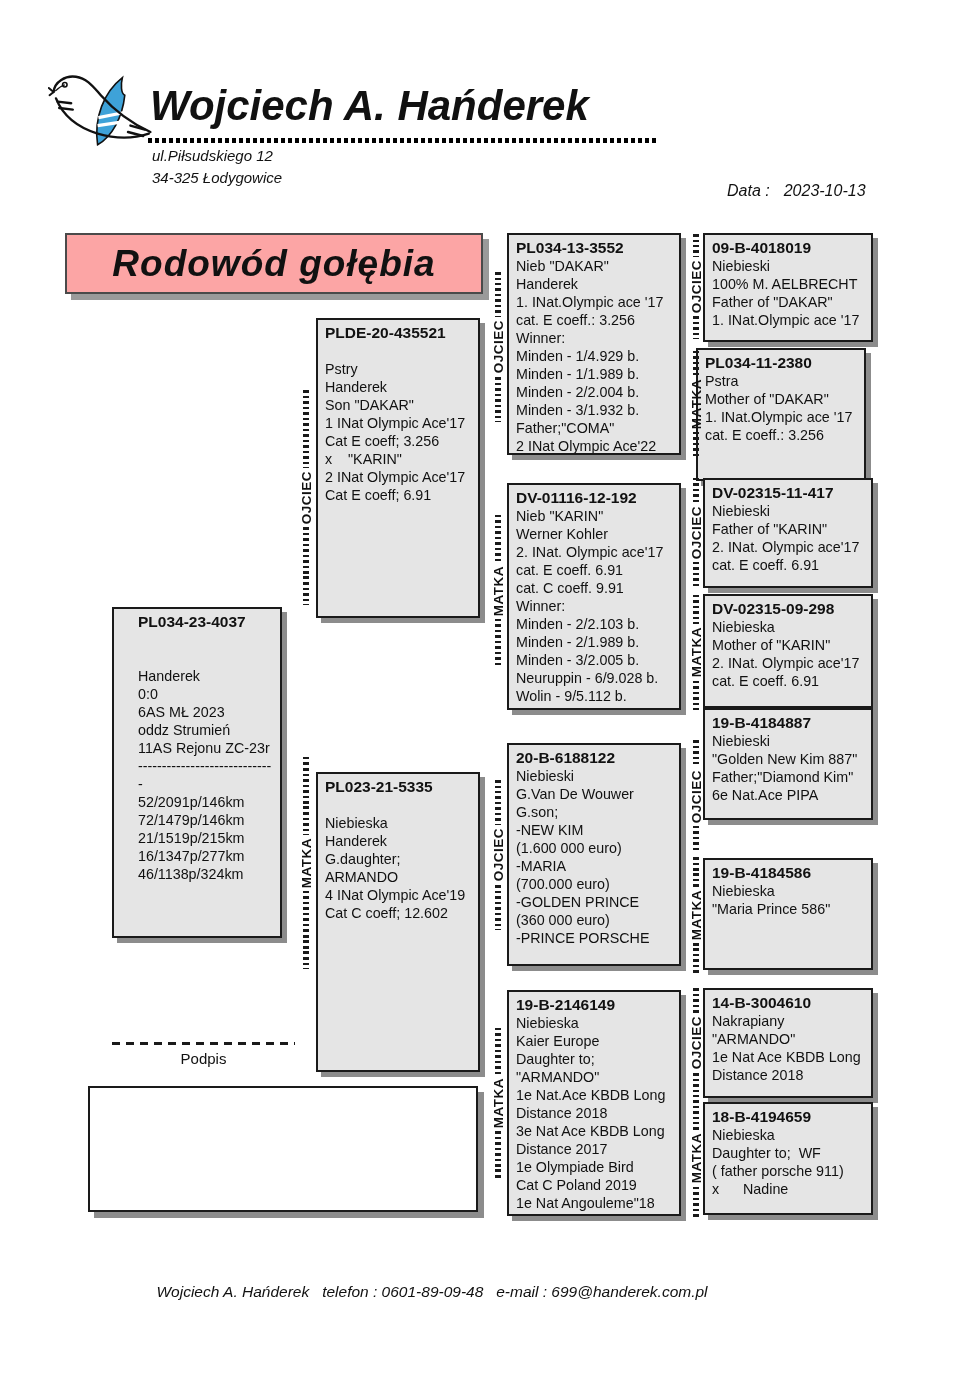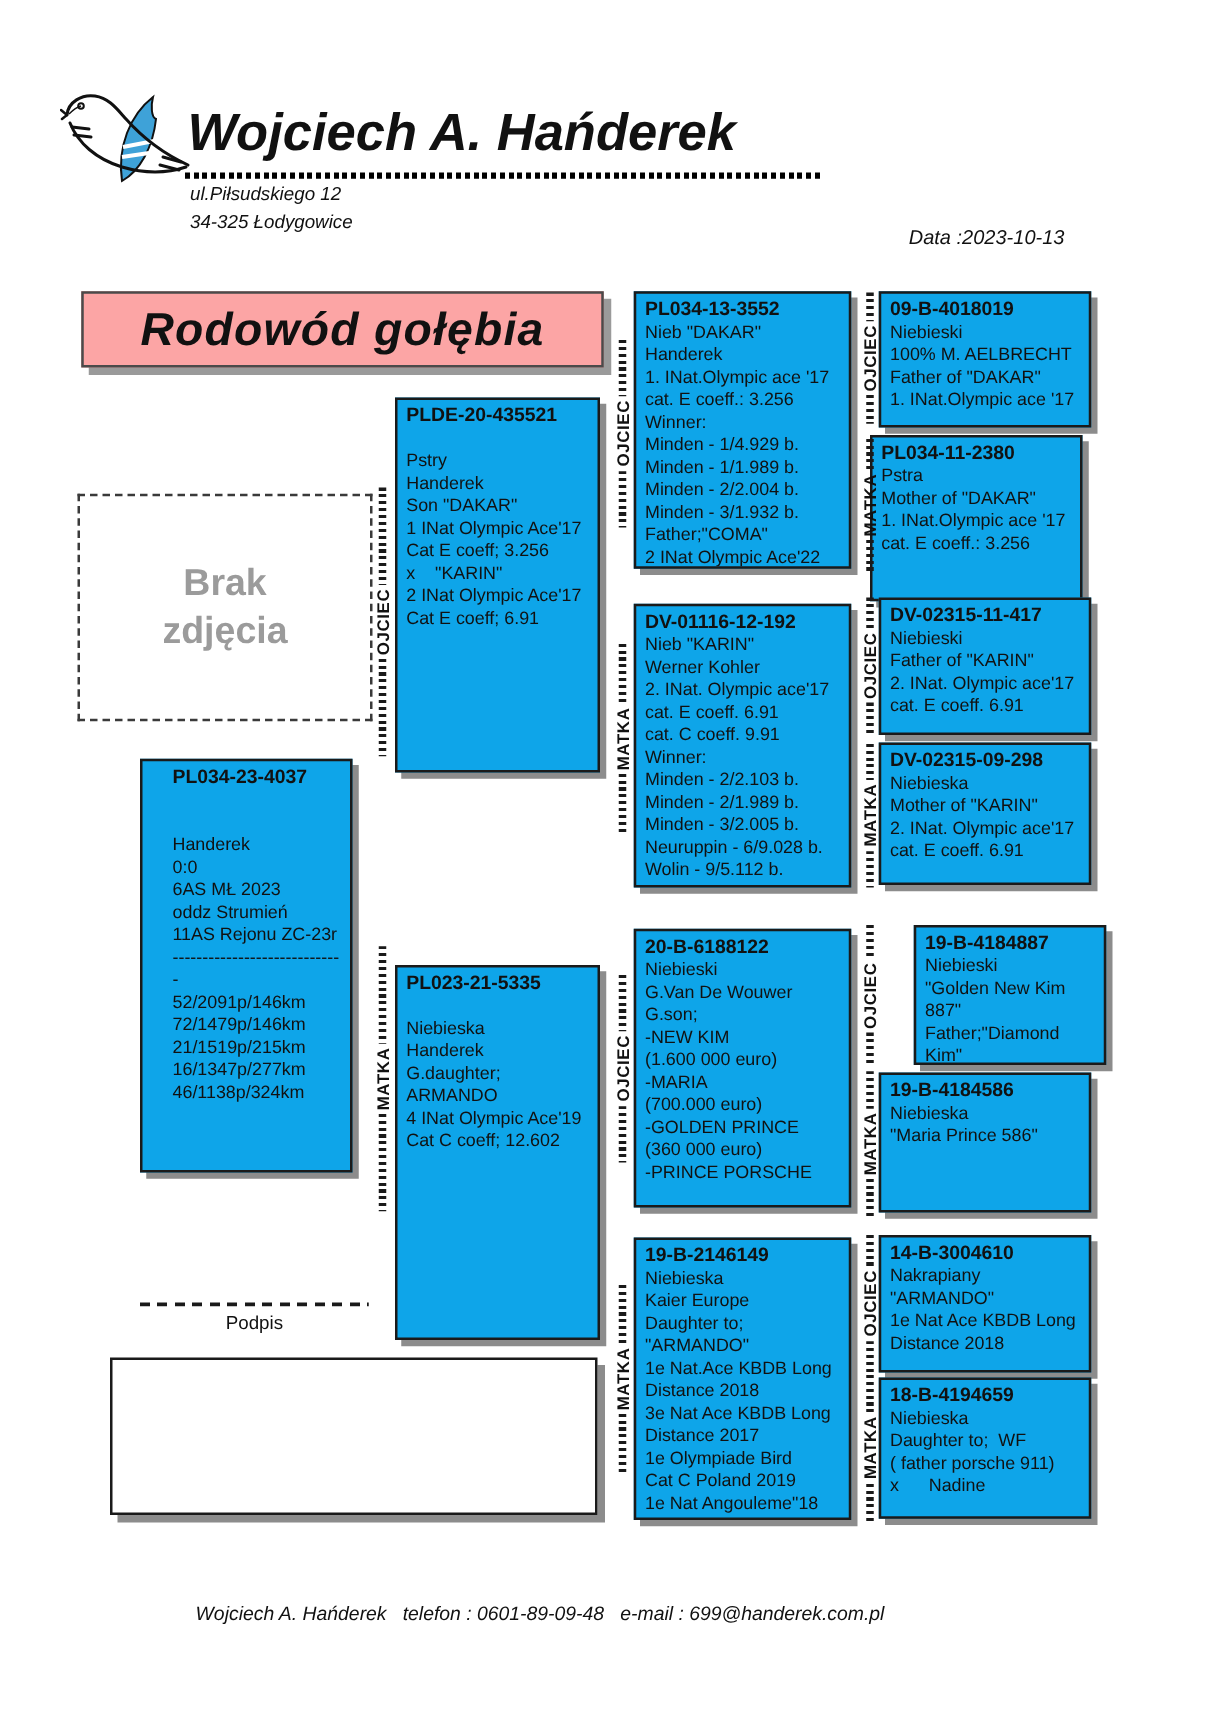--- a/index.html
+++ b/index.html
@@ -8,51 +8,51 @@
   .page { position:relative; width:975px; height:1379px; background:#fff; overflow:hidden; }
 
   
   .logo { position:absolute; left:48px; top:66px; width:104px; height:84px; }
   .brand-name { position:absolute; left:150px; top:82px; font-size:42px; font-weight:bold; font-style:italic; letter-spacing:0px; white-space:nowrap; }
   .dotline { position:absolute; left:148px; top:138px; width:508px; height:5px;
              background:repeating-linear-gradient(to right,#000 0 4px,transparent 4px 7px); }
   .addr { position:absolute; left:152px; font-size:15px; font-style:italic; }
   .addr1 { top:147px; } .addr2 { top:169px; }
   .date-line { position:absolute; left:727px; top:182px; font-size:16px; font-style:italic; white-space:pre; }
-  .date-line .val { }
+  .date-line .val { margin-left:14px; }
 
   
   .title-box { position:absolute; left:65px; top:233px; width:418px; height:61px;
                background:#fca5a5; border:2px solid #4a4a4a; box-shadow:6px 6px 0 #9a9a9a;
                display:flex; align-items:center; justify-content:center;
                font-size:37px; font-weight:bold; font-style:italic; letter-spacing:1px; }
 
   
   .photo-box { position:absolute; left:62px; top:395px; width:236px; height:182px;
                border:2px dashed #3a3a3a; display:flex; align-items:center; justify-content:center;
                text-align:center; color:#9b9b9b; font-size:30px; font-weight:bold; line-height:38px; white-space:pre-line; }
 
   
-  .pbox { position:absolute; background:#0ea5e9; border:2px solid #1a1a1a; box-shadow:5px 5px 0 #8c8c8c;
+  .pbox { position:absolute; background:#e5e5e5; border:2px solid #1a1a1a; box-shadow:5px 5px 0 #8c8c8c;
           padding:3px 4px 3px 7px; overflow:hidden; }
   .ring { font-size:15.5px; font-weight:bold; line-height:19px; white-space:nowrap; }
   .details { font-size:14.3px; line-height:18px; white-space:pre-wrap; }
 
   .b-subject { left:112px; top:607px; width:170px; height:331px; padding-left:24px; }
   .b-father  { left:316px; top:318px; width:164px; height:300px; }
   .b-mother  { left:316px; top:772px; width:164px; height:300px; }
   .b-ff  { left:507px; top:233px; width:174px; height:222px; }
   .b-fm  { left:507px; top:483px; width:174px; height:227px; }
   .b-mf  { left:507px; top:743px; width:174px; height:223px; }
   .b-mm  { left:507px; top:990px; width:174px; height:226px; }
   .b-fff { left:703px; top:233px; width:170px; height:109px; }
   .b-ffm { left:696px; top:348px; width:170px; height:133px; }
   .b-fmf { left:703px; top:478px; width:170px; height:110px; }
   .b-fmm { left:703px; top:594px; width:170px; height:114px; }
-  .b-mff { left:703px; top:740px; width:154px; height:112px;margin-left:28px; }
+  .b-mff { left:703px; top:708px; width:170px; height:112px; }
   .b-mfm { left:703px; top:858px; width:170px; height:112px; }
   .b-mmf { left:703px; top:988px; width:170px; height:110px; }
   .b-mmm { left:703px; top:1102px; width:170px; height:113px; }
 
   
   .vlabel { position:absolute; width:18px; display:flex; flex-direction:column; align-items:center; }
   .vdash { width:6px; flex:1; background:repeating-linear-gradient(to bottom,#1a1a1a 0 2.5px,transparent 2.5px 5.5px); }
   .vtext { writing-mode:vertical-rl; transform:rotate(180deg); font-weight:bold; font-size:13.5px;
            letter-spacing:0.5px; padding:3px 0; white-space:nowrap; }
   .v1a { left:297px; top:390px; height:215px; }
@@ -99,22 +99,20 @@
     <path d="M103,72 L121,77 M100,80 L119,85" stroke="#111" stroke-width="3" stroke-linecap="round"></path>
   </svg>
   <div class="brand-name">Wojciech A. Hańderek</div>
   <div class="dotline"></div>
   <div class="addr addr1">ul.Piłsudskiego 12</div>
   <div class="addr addr2">34-325 Łodygowice</div>
   <div class="date-line"><span>Data :</span><span class="val">2023-10-13</span></div>
 
   <div class="title-box">Rodowód gołębia</div>
 
-  <div class="photo-box">Brak
-zdjęcia</div>
 
   <div class="pbox b-subject">
     <div class="ring">PL034-23-4037</div>
     <div class="details">
 
 Handerek
 0:0
 6AS MŁ 2023
 oddz Strumień
 11AS Rejonu ZC-23r

